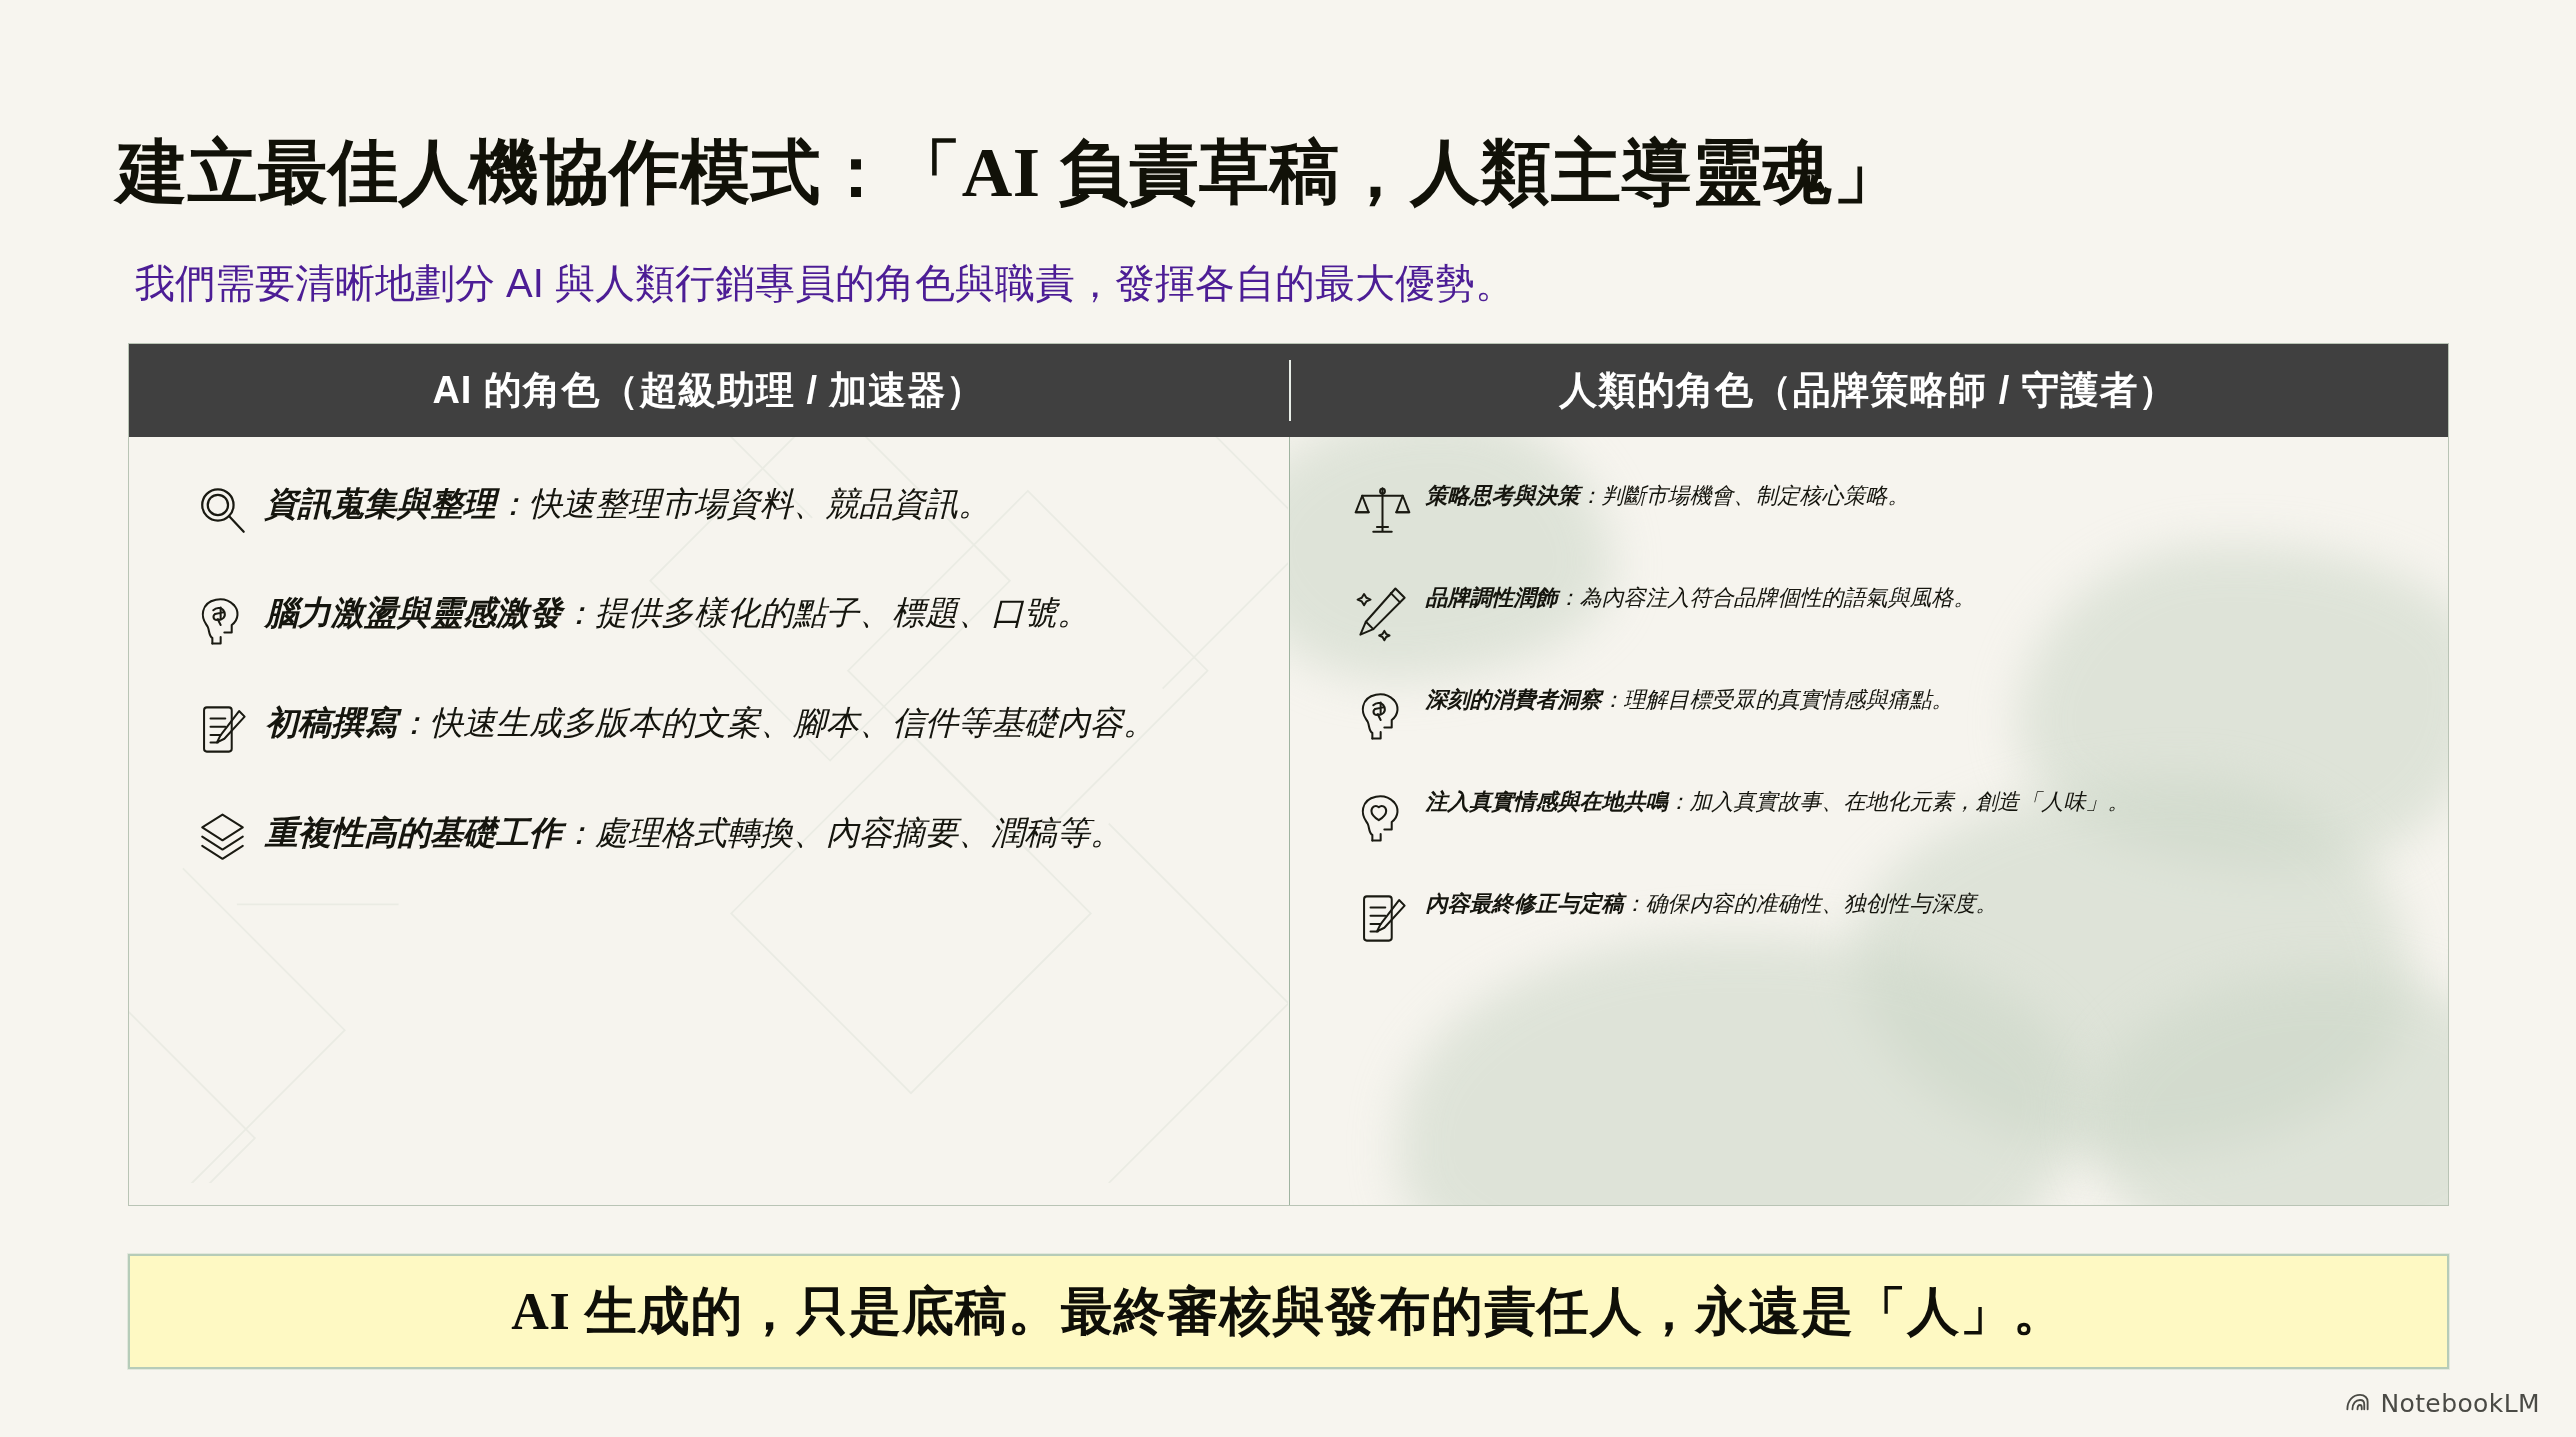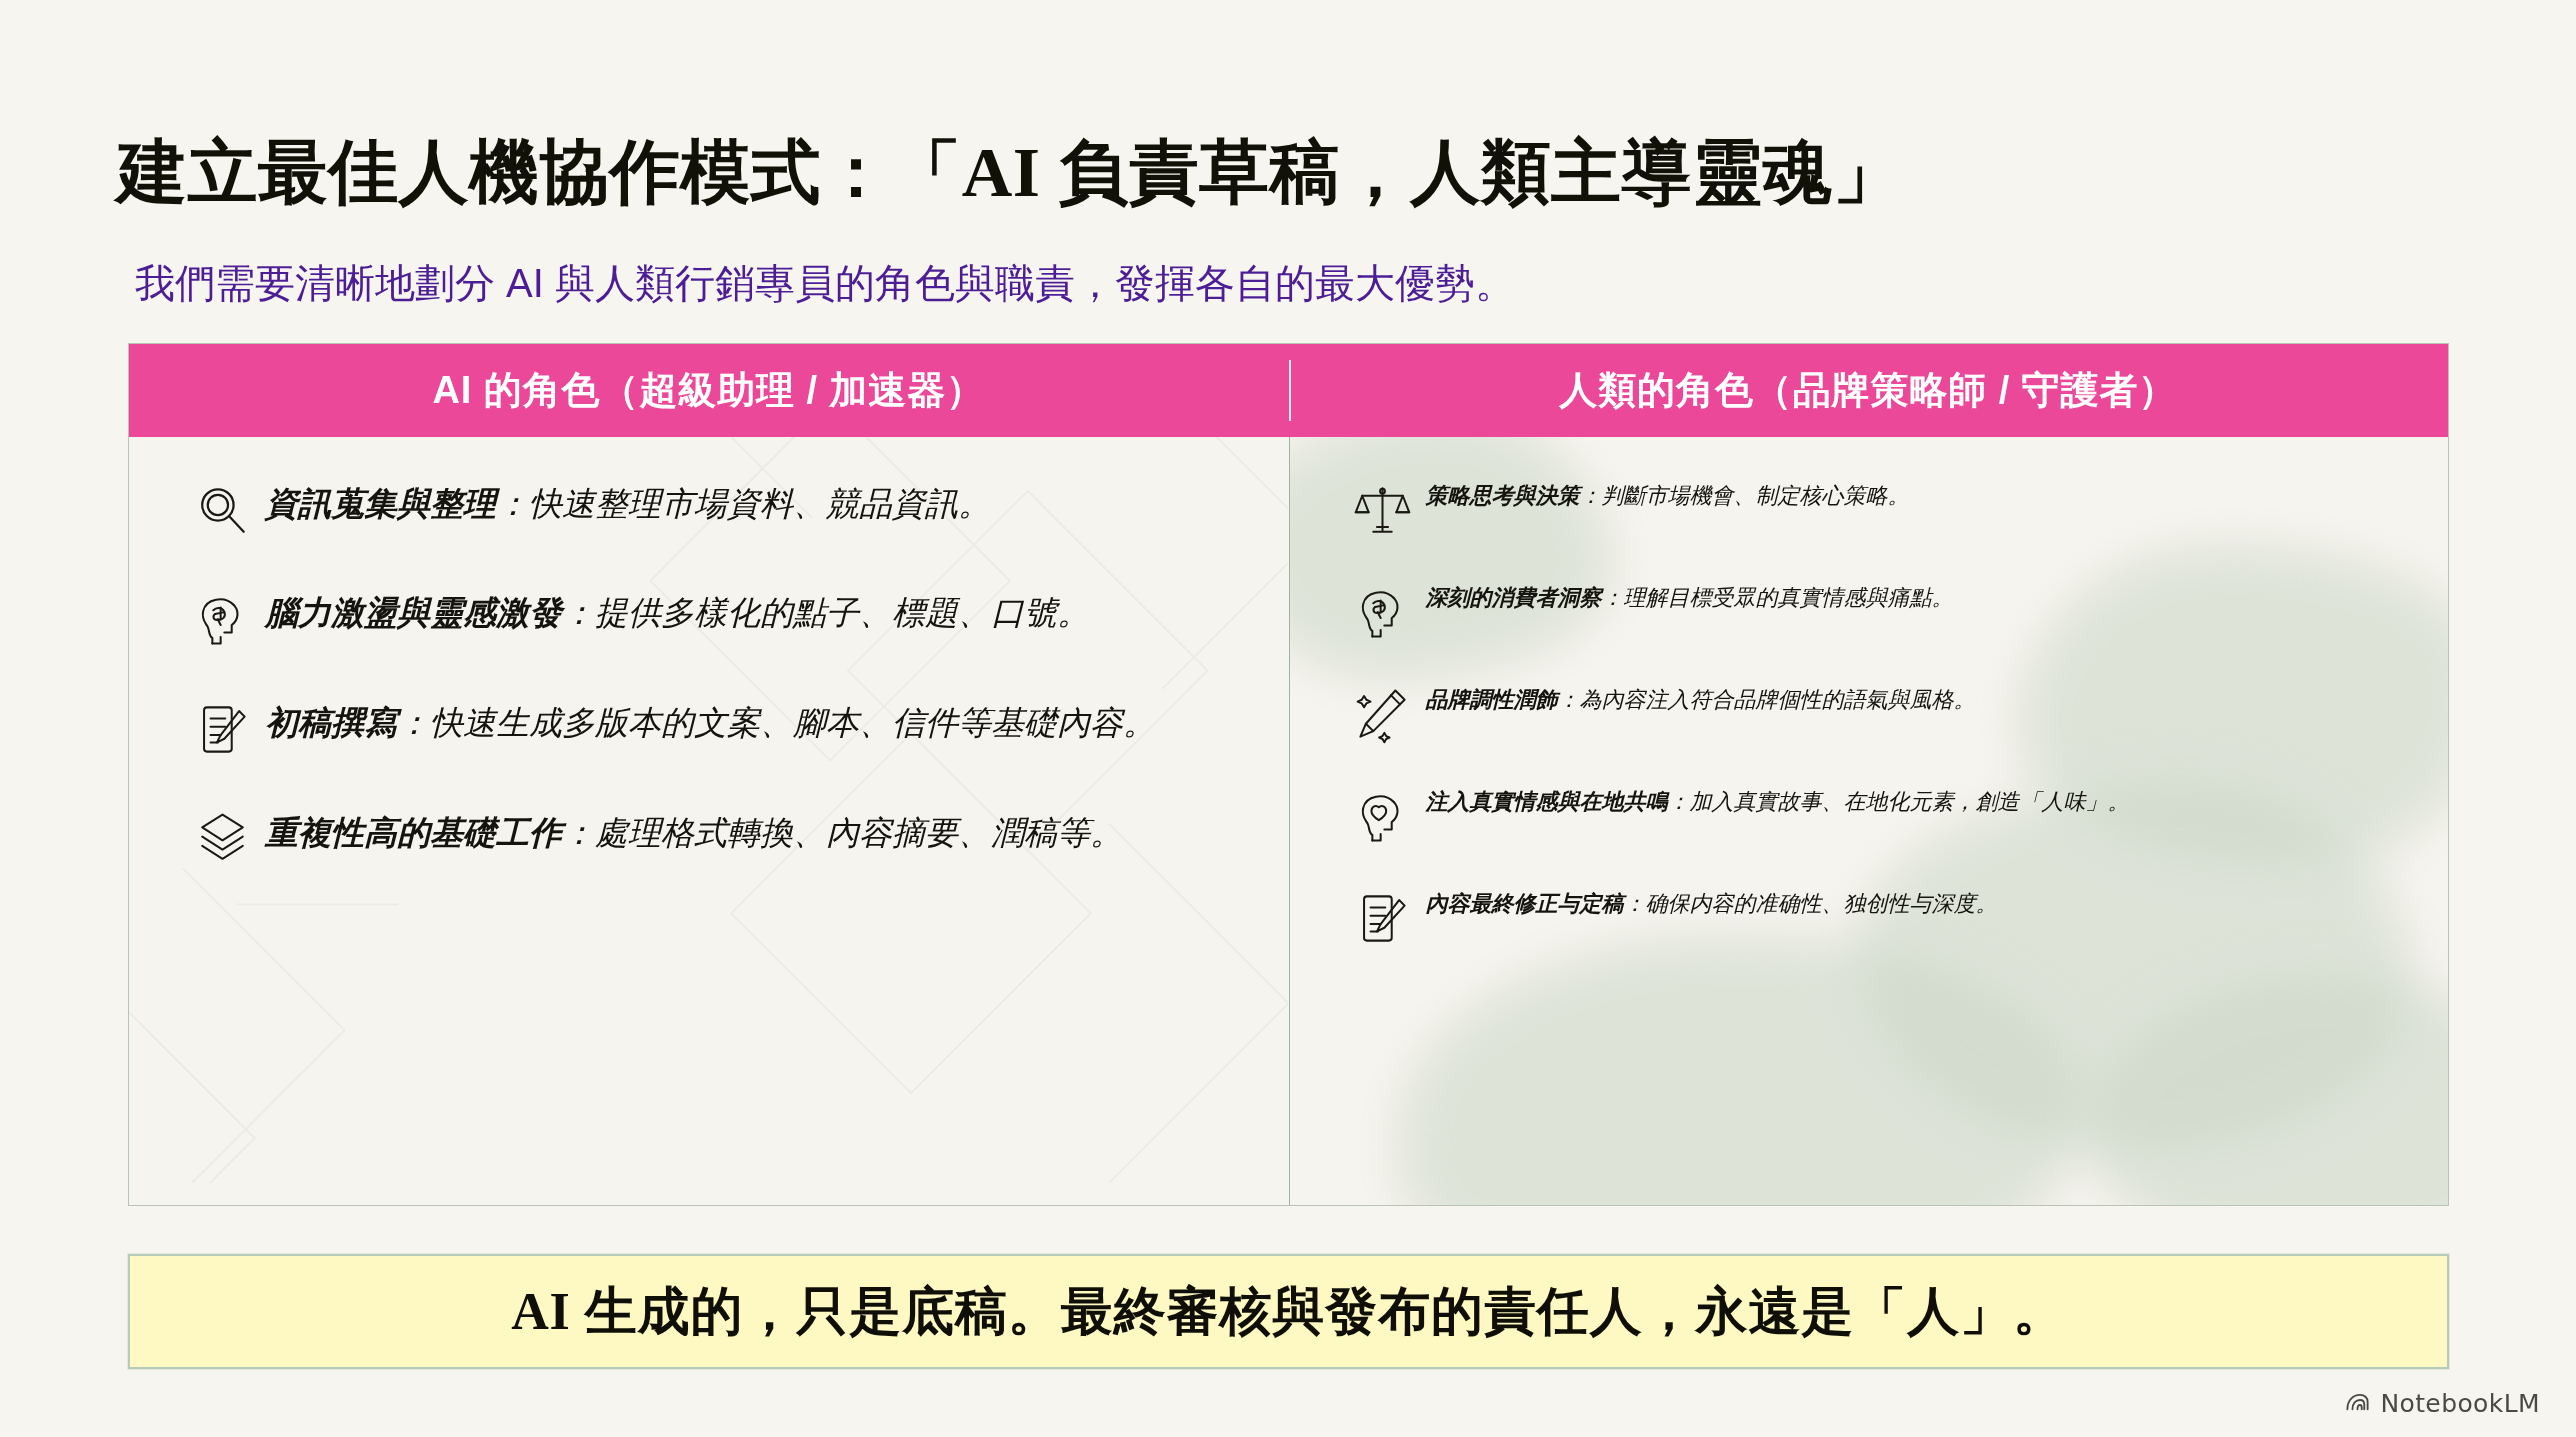--- a/index.html
+++ b/index.html
@@ -43,21 +43,21 @@
     left:128px;top:343px;
     width:2321px;height:863px;
     border:1.8px solid #b9c4b5;
     background:#f6f4ee;
     box-sizing:border-box;
     overflow:hidden;
   }
   .panel-headrow{
     display:flex;
     height:93px;
-    background:#ec4899;
+    background:#404040;
     position:relative;
     z-index:4;
   }
   .panel-head{
     flex:1 1 50%;
     display:flex;align-items:center;justify-content:center;
     color:#ffffff;
     font-size:38px;
     font-weight:700;
     letter-spacing:0.9px;
@@ -293,45 +293,45 @@
               </svg>
             </div>
             <div class="b-text">
               <b>策略思考與決策</b><span>：</span><span>判斷市場機會、制定核心策略。</span>
             </div>
           </div>
 
           <div class="bullet">
             <div class="b-icon">
               <svg viewBox="0 0 64 64" fill="none" stroke="#1a1a12" stroke-width="2.2" stroke-linecap="round" stroke-linejoin="round">
+                <path d="M46 6 L56 16 L22 50 L8 56 L14 42 Z"></path>
+                <line x1="41" y1="11" x2="51" y2="21"></line>
+                <line x1="14" y1="42" x2="22" y2="50"></line>
+                <path d="M6 12 l2.5 4 l4.5 2 l-4.5 2 l-2.5 4 l-2.5 -4 l-4.5 -2 l4.5 -2 Z" transform="translate(6,0)"></path>
+                <path d="M34 52 l2 3.4 l3.6 1.6 l-3.6 1.6 l-2 3.4 l-2 -3.4 l-3.6 -1.6 l3.6 -1.6 Z"></path>
+              </svg>
+            </div>
+            <div class="b-text">
+              <b>品牌調性潤飾</b><span>：</span><span>為內容注入符合品牌個性的語氣與風格。</span>
+            </div>
+          </div>
+
+          <div class="bullet">
+            <div class="b-icon">
+              <svg viewBox="0 0 64 64" fill="none" stroke="#1a1a12" stroke-width="2.2" stroke-linecap="round" stroke-linejoin="round">
                 <path d="M44 16 C34 6 14 9 11 23 C9 32 14 36 16 40 C18 44 17 50 21 52 L21 58"></path>
                 <path d="M44 16 C50 22 50 32 42 38 L42 46 L34 46"></path>
                 <path d="M21 58 L30 58 L30 51"></path>
                 <path d="M22 22 C26 18 32 19 34 24 C36 29 32 33 27 32"></path>
                 <path d="M27 32 C22 34 21 28 24 26"></path>
                 <path d="M30 19 L30 32 M24 26 L34 24 M27 32 L30 38"></path>
               </svg>
             </div>
             <div class="b-text">
               <b>深刻的消費者洞察</b><span>：</span><span>理解目標受眾的真實情感與痛點。</span>
-            </div>
-          </div>
-
-          <div class="bullet">
-            <div class="b-icon">
-              <svg viewBox="0 0 64 64" fill="none" stroke="#1a1a12" stroke-width="2.2" stroke-linecap="round" stroke-linejoin="round">
-                <path d="M46 6 L56 16 L22 50 L8 56 L14 42 Z"></path>
-                <line x1="41" y1="11" x2="51" y2="21"></line>
-                <line x1="14" y1="42" x2="22" y2="50"></line>
-                <path d="M6 12 l2.5 4 l4.5 2 l-4.5 2 l-2.5 4 l-2.5 -4 l-4.5 -2 l4.5 -2 Z" transform="translate(6,0)"></path>
-                <path d="M34 52 l2 3.4 l3.6 1.6 l-3.6 1.6 l-2 3.4 l-2 -3.4 l-3.6 -1.6 l3.6 -1.6 Z"></path>
-              </svg>
-            </div>
-            <div class="b-text">
-              <b>品牌調性潤飾</b><span>：</span><span>為內容注入符合品牌個性的語氣與風格。</span>
             </div>
           </div>
 
           <div class="bullet">
             <div class="b-icon">
               <svg viewBox="0 0 64 64" fill="none" stroke="#1a1a12" stroke-width="2.2" stroke-linecap="round" stroke-linejoin="round">
                 <path d="M44 16 C34 6 14 9 11 23 C9 32 14 36 16 40 C18 44 17 50 21 52 L21 58"></path>
                 <path d="M44 16 C50 22 50 32 42 38 L42 46 L34 46"></path>
                 <path d="M21 58 L30 58 L30 51"></path>
                 <path d="M28 22 C25 19 20 21 20 26 C20 31 28 36 28 36 C28 36 36 31 36 26 C36 21 31 19 28 22 Z"></path>

